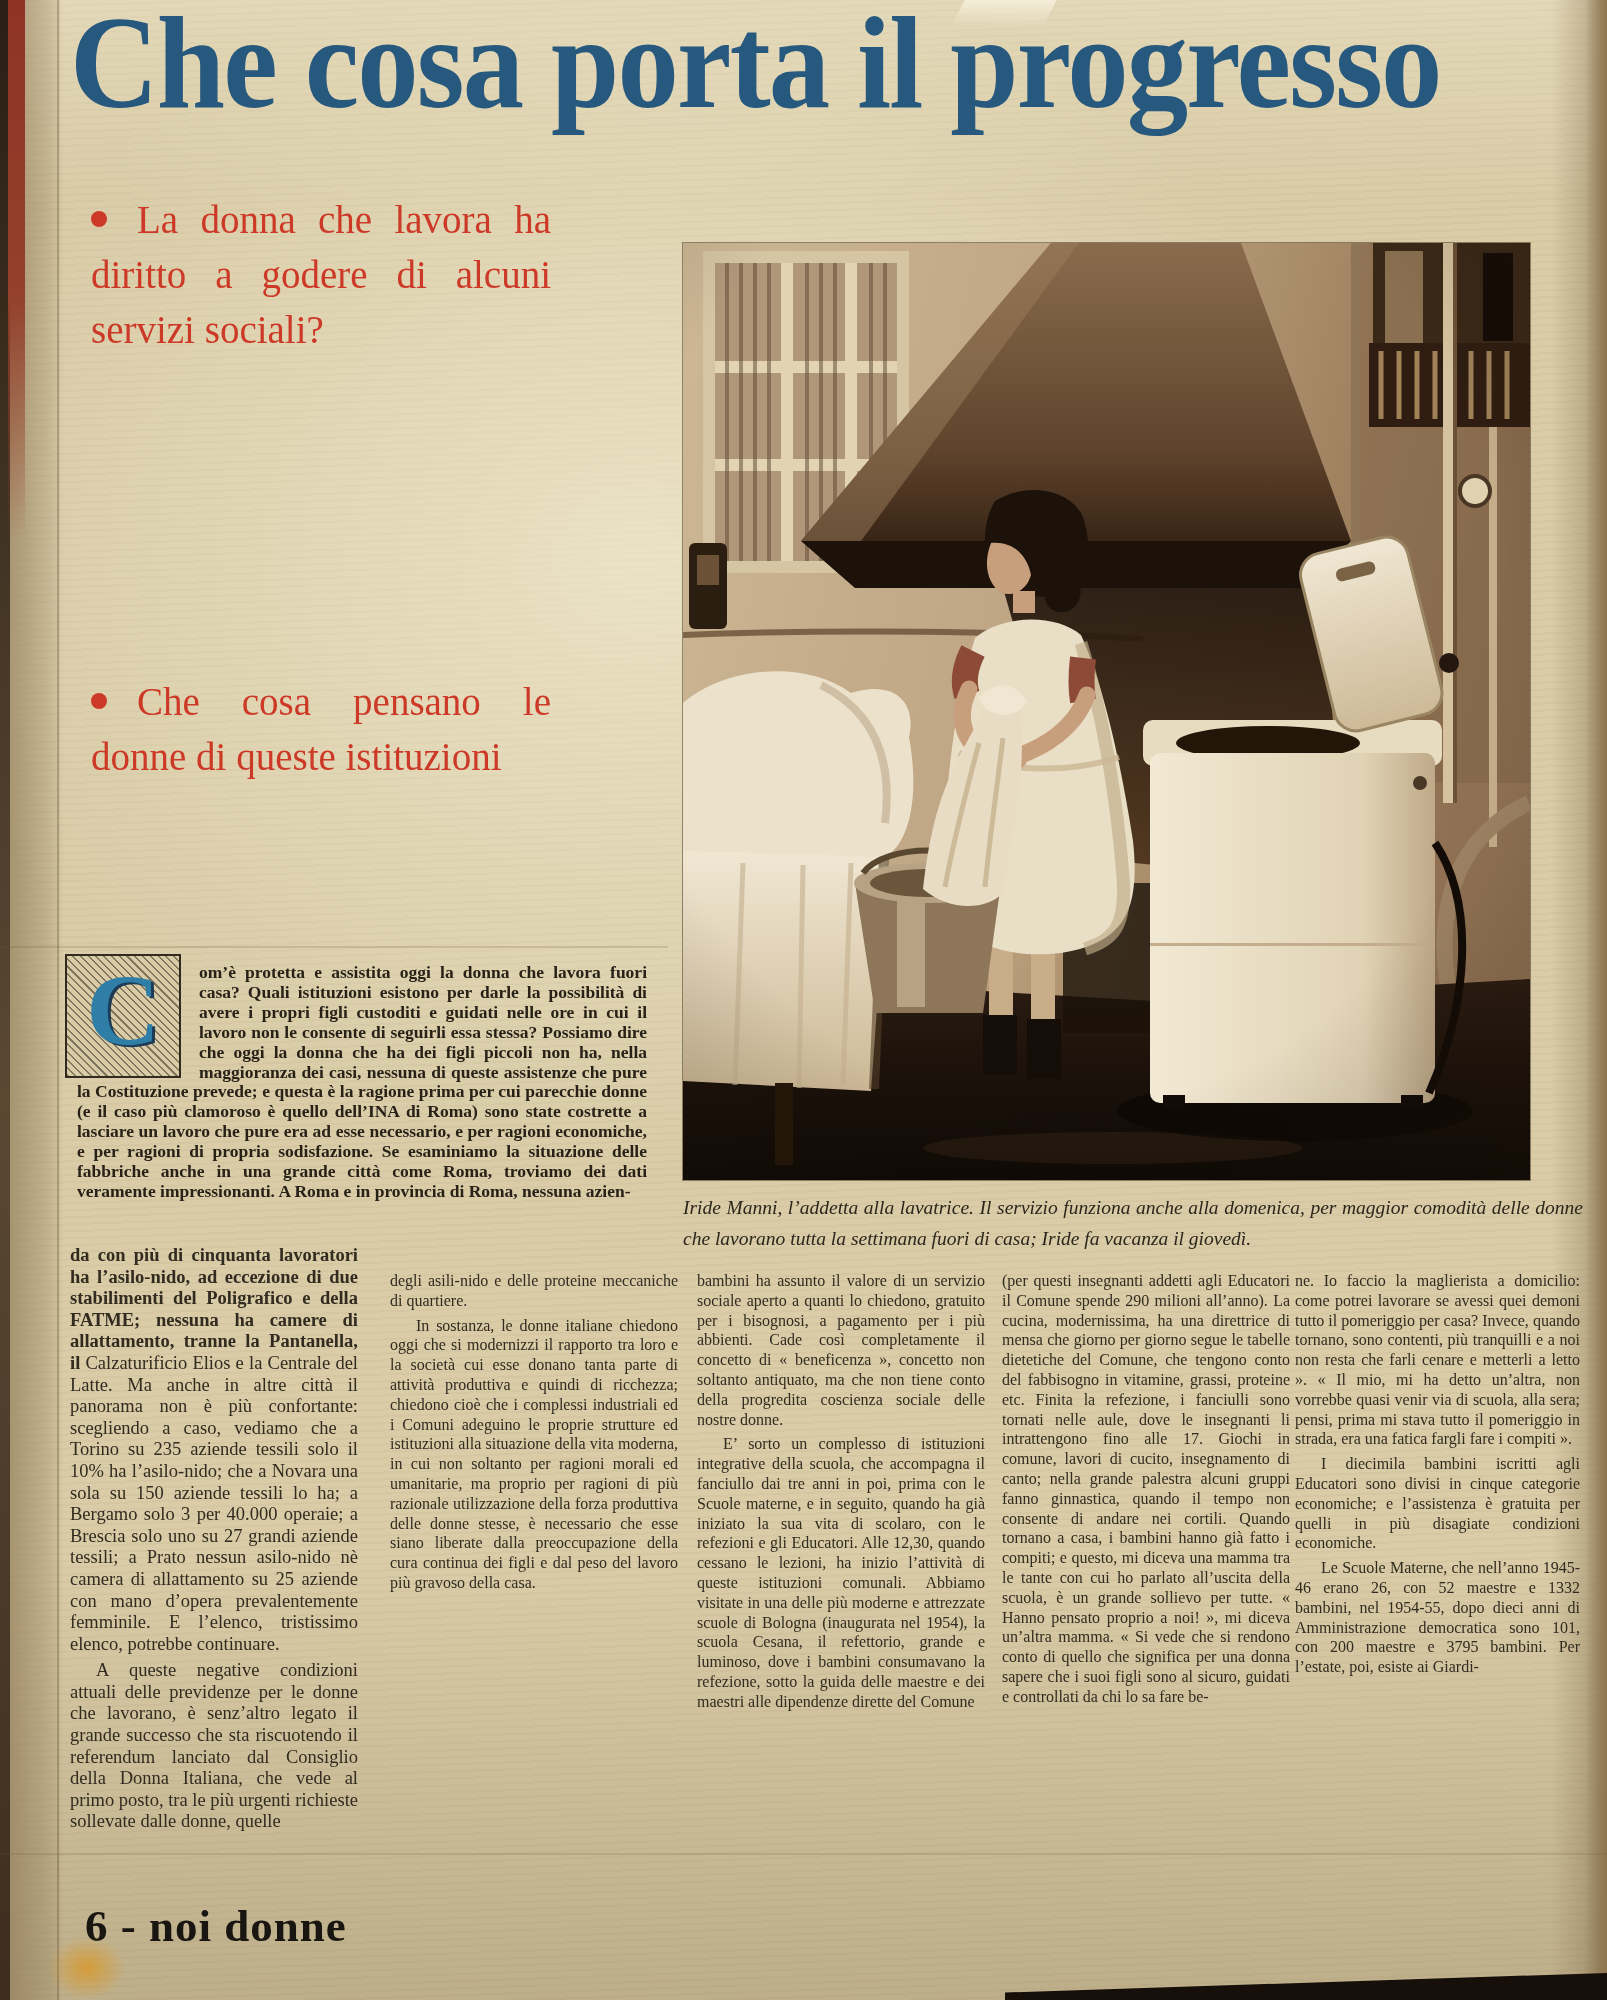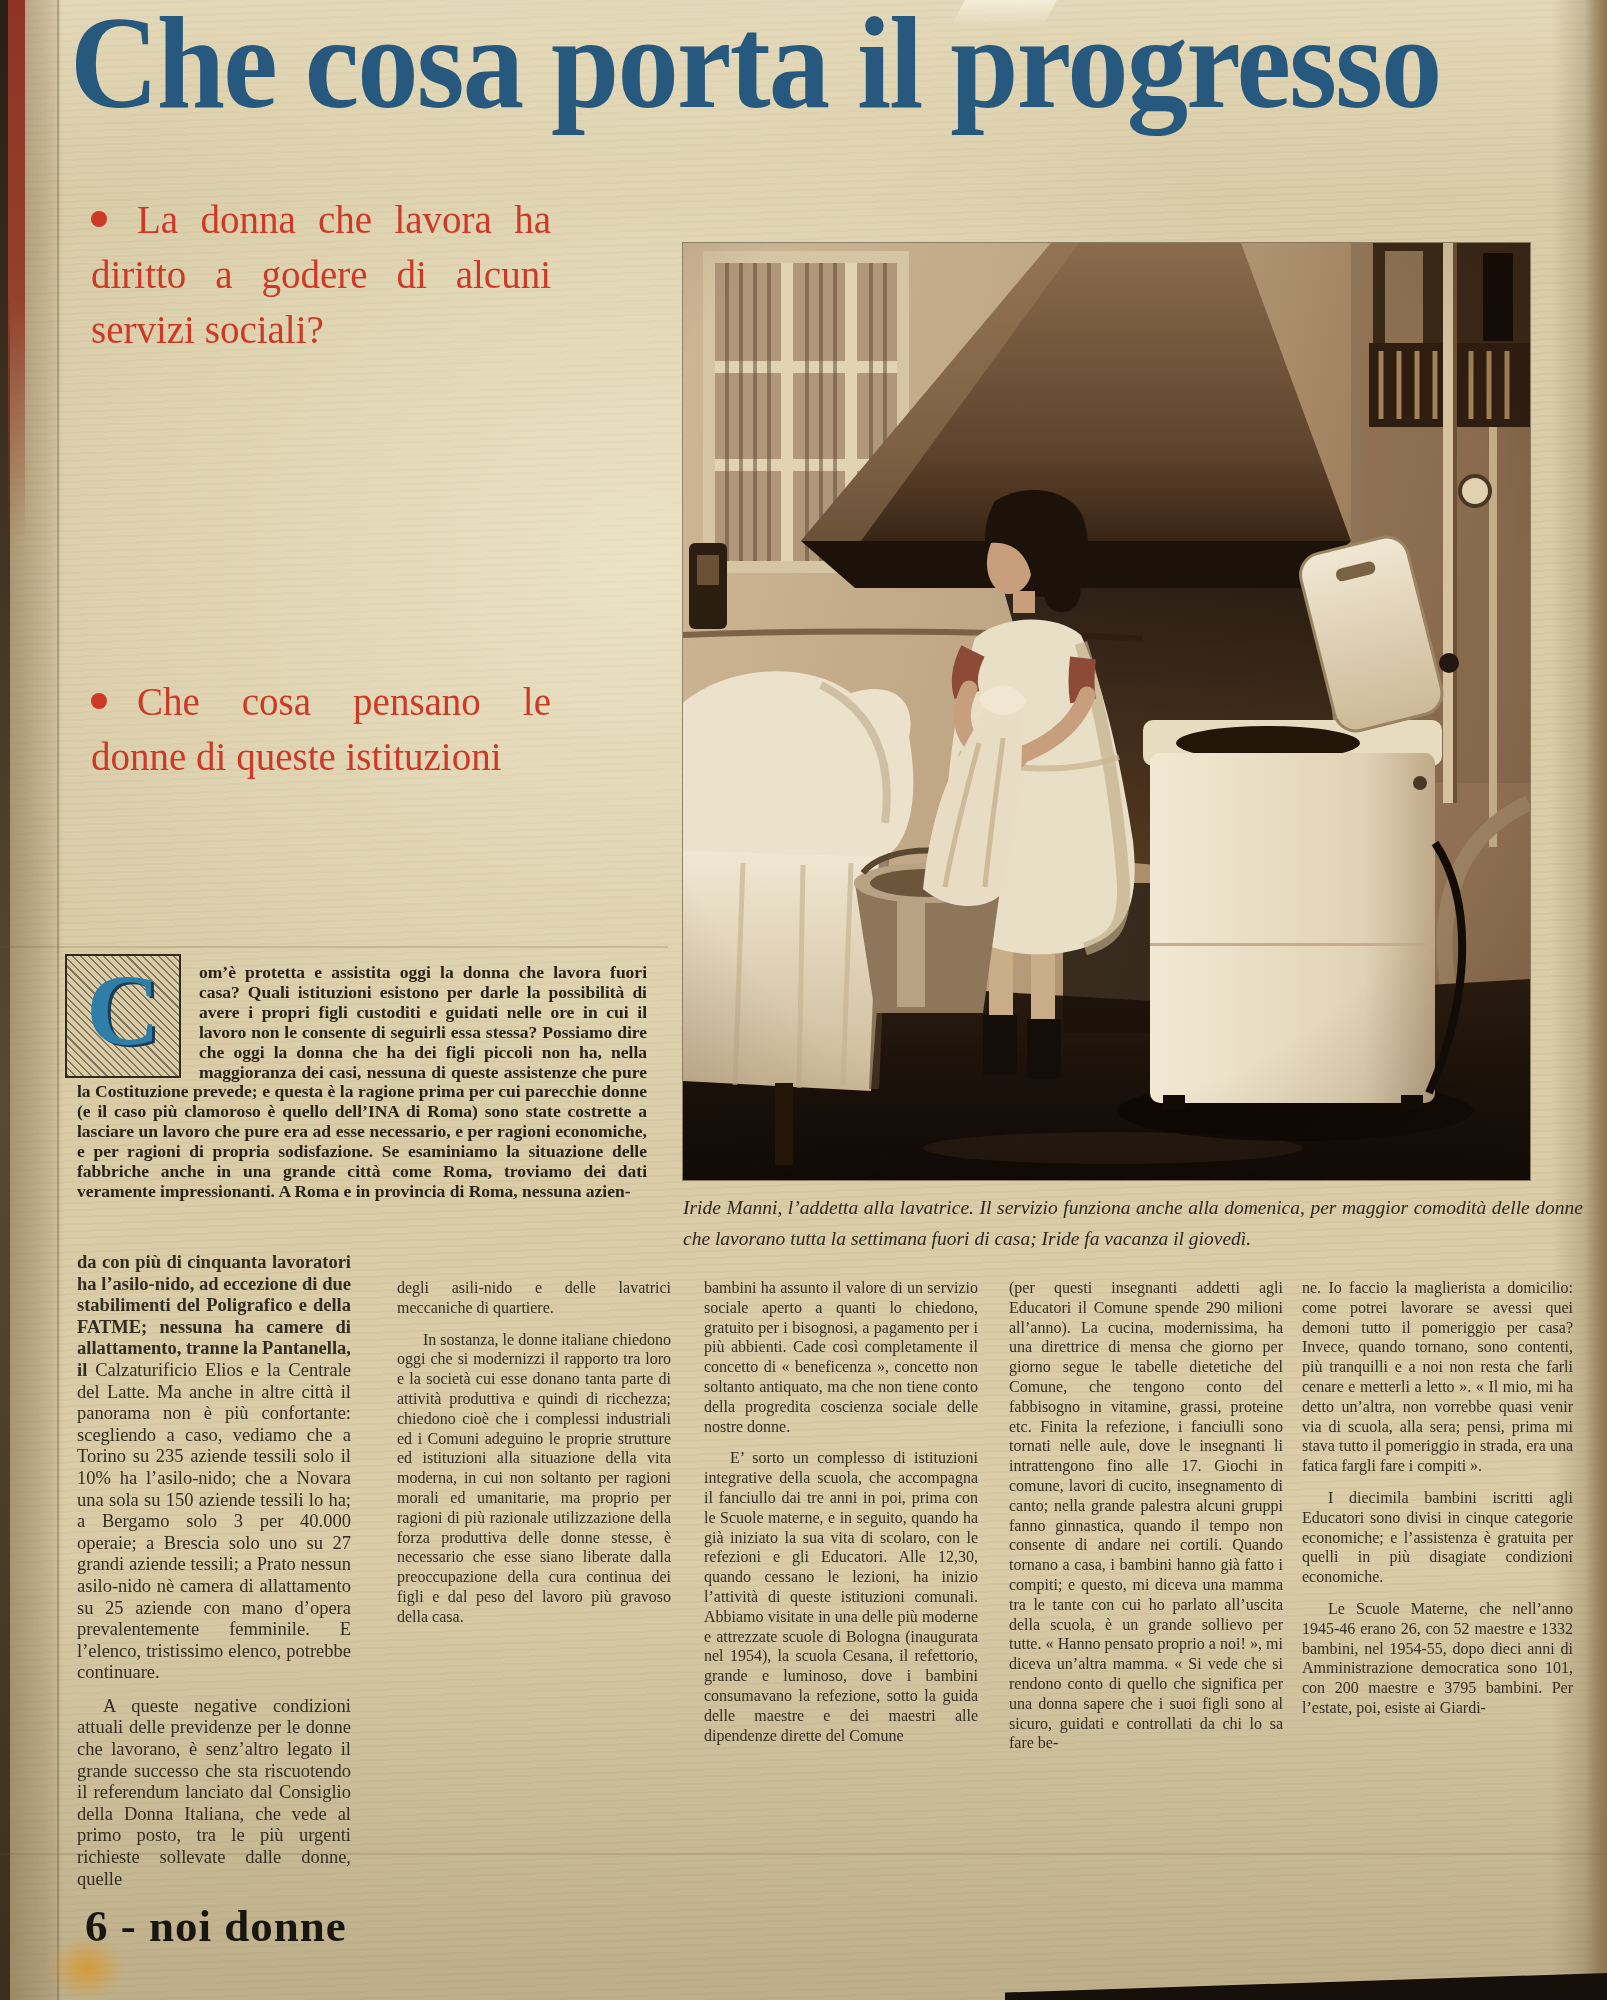--- a/index.html
+++ b/index.html
@@ -51,21 +51,21 @@
     font-size:17.5px;line-height:19.9px;font-weight:bold;text-align:justify;color:#272117;}
   .intro p{margin:12px;}
   .dropcap-box{float:left;width:112px;height:120px;margin:3px 18px 4px 0;
     border:2px solid #332a1e;display:flex;align-items:center;justify-content:center;
     background:repeating-linear-gradient(45deg, rgba(44,36,24,.5) 0 1.5px, rgba(0,0,0,0) 1.5px 5.5px),#d8cba6;}
   .dropcap{font-size:102px;font-weight:bold;line-height:1;color:#2e7ea8;
     text-shadow:3px 2px 0 #1d3b54;transform:translateY(-5px);}
 
   .col{position:absolute;width:298px;font-size:16px;line-height:19.8px;
     text-align:justify;color:#322b20;}
-  .col p{margin:12px;text-indent:26px;}
+  .col p{margin:5px;text-indent:26px;}
   .col p:first-child{text-indent:0;}
   .col1{left:65px;top:1240px;font-size:18.5px;line-height:21.6px;}
   .col2{left:385px;top:1266px;}
   .col3{left:692px;top:1266px;}
   .col4{left:997px;top:1266px;}
   .col5{left:1290px;top:1266px;width:295px;}
 
   .footer{position:absolute;left:85px;top:1900px;margin:0;
     font-size:45px;font-weight:bold;letter-spacing:1px;color:#191510;}
 </style>
@@ -246,21 +246,21 @@
         </span>
       <p>om’è protetta e assistita oggi la donna che lavora fuori casa? Quali istituzioni esistono per darle la possibilità di avere i propri figli custoditi e guidati nelle ore in cui il lavoro non le consente di seguirli essa stessa? Possiamo dire che oggi la donna che ha dei figli piccoli non ha, nella maggioranza dei casi, nessuna di queste assistenze che pure la Costituzione prevede; e questa è la ragione prima per cui parecchie donne (e il caso più clamoroso è quello dell’INA di Roma) sono state costrette a lasciare un lavoro che pure era ad esse necessario, e per ragioni economiche, e per ragioni di propria sodisfazione. Se esaminiamo la situazione delle fabbriche anche in una grande città come Roma, troviamo dei dati veramente impressionanti. A Roma e in provincia di Roma, nessuna azien-</p>
     </div>
 
     <div class="col col1">
       <p><strong>da con più di cinquanta lavoratori ha l’asilo-nido, ad eccezione di due stabilimenti del Poligrafico e della FATME; nessuna ha camere di allattamento, tranne la Pantanella, il </strong><span>Calzaturificio Elios e la Centrale del Latte. Ma anche in altre città il panorama non è più confortante: scegliendo a caso, vediamo che a Torino su 235 aziende tessili solo il 10% ha l’asilo-nido; che a Novara una sola su 150 aziende tessili lo ha; a Bergamo solo 3 per 40.000 operaie; a Brescia solo uno su 27 grandi aziende tessili; a Prato nessun asilo-nido nè camera di allattamento su 25 aziende con mano d’opera prevalentemente femminile. E l’elenco, tristissimo elenco, potrebbe continuare.</span></p>
       <p>A queste negative condizioni attuali delle previdenze per le donne che lavorano, è senz’altro legato il grande successo che sta riscuotendo il referendum lanciato dal Consiglio della Donna Italiana, che vede al primo posto, tra le più urgenti richieste sollevate dalle donne, quelle</p>
     </div>
 
     <div class="col col2">
-        <p>degli asili-nido e delle lavatrici meccaniche di quartiere.</p>
+        <p>degli asili-nido e delle proteine meccaniche di quartiere.</p>
         <p>In sostanza, le donne italiane chiedono oggi che si modernizzi il rapporto tra loro e la società cui esse donano tanta parte di attività produttiva e quindi di ricchezza; chiedono cioè che i complessi industriali ed i Comuni adeguino le proprie strutture ed istituzioni alla situazione della vita moderna, in cui non soltanto per ragioni morali ed umanitarie, ma proprio per ragioni di più razionale utilizzazione della forza produttiva delle donne stesse, è necessario che esse siano liberate dalla preoccupazione della cura continua dei figli e dal peso del lavoro più gravoso della casa.</p>
       </div>
     <div class="col col3">
         <p>bambini ha assunto il valore di un servizio sociale aperto a quanti lo chiedono, gratuito per i bisognosi, a pagamento per i più abbienti. Cade così completamente il concetto di « beneficenza », concetto non soltanto antiquato, ma che non tiene conto della progredita coscienza sociale delle nostre donne.</p>
         <p>E’ sorto un complesso di istituzioni integrative della scuola, che accompagna il fanciullo dai tre anni in poi, prima con le Scuole materne, e in seguito, quando ha già iniziato la sua vita di scolaro, con le refezioni e gli Educatori. Alle 12,30, quando cessano le lezioni, ha inizio l’attività di queste istituzioni comunali. Abbiamo visitate in una delle più moderne e attrezzate scuole di Bologna (inaugurata nel 1954), la scuola Cesana, il refettorio, grande e luminoso, dove i bambini consumavano la refezione, sotto la guida delle maestre e dei maestri alle dipendenze dirette del Comune</p>
       </div>
     <div class="col col4">
         <p>(per questi insegnanti addetti agli Educatori il Comune spende 290 milioni all’anno). La cucina, modernissima, ha una direttrice di mensa che giorno per giorno segue le tabelle dietetiche del Comune, che tengono conto del fabbisogno in vitamine, grassi, proteine etc. Finita la refezione, i fanciulli sono tornati nelle aule, dove le insegnanti li intrattengono fino alle 17. Giochi in comune, lavori di cucito, insegnamento di canto; nella grande palestra alcuni gruppi fanno ginnastica, quando il tempo non consente di andare nei cortili. Quando tornano a casa, i bambini hanno già fatto i compiti; e questo, mi diceva una mamma tra le tante con cui ho parlato all’uscita della scuola, è un grande sollievo per tutte. « Hanno pensato proprio a noi! », mi diceva un’altra mamma. « Si vede che si rendono conto di quello che significa per una donna sapere che i suoi figli sono al sicuro, guidati e controllati da chi lo sa fare be-</p>
       </div>
     <div class="col col5">

